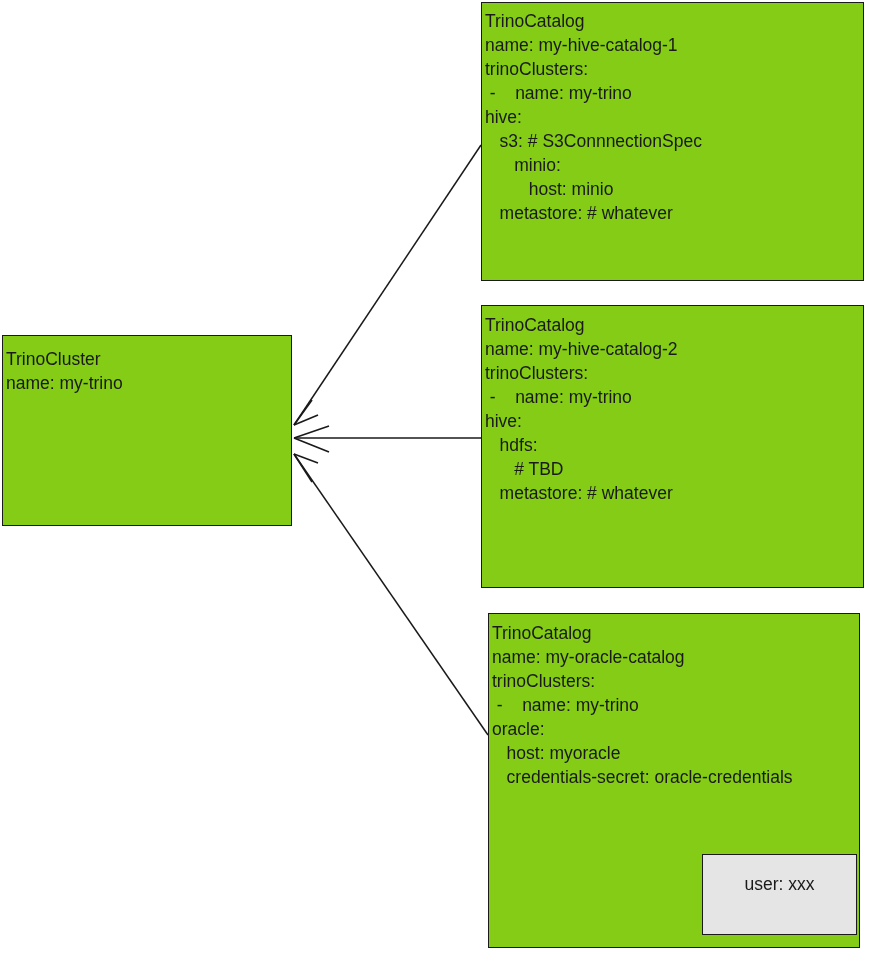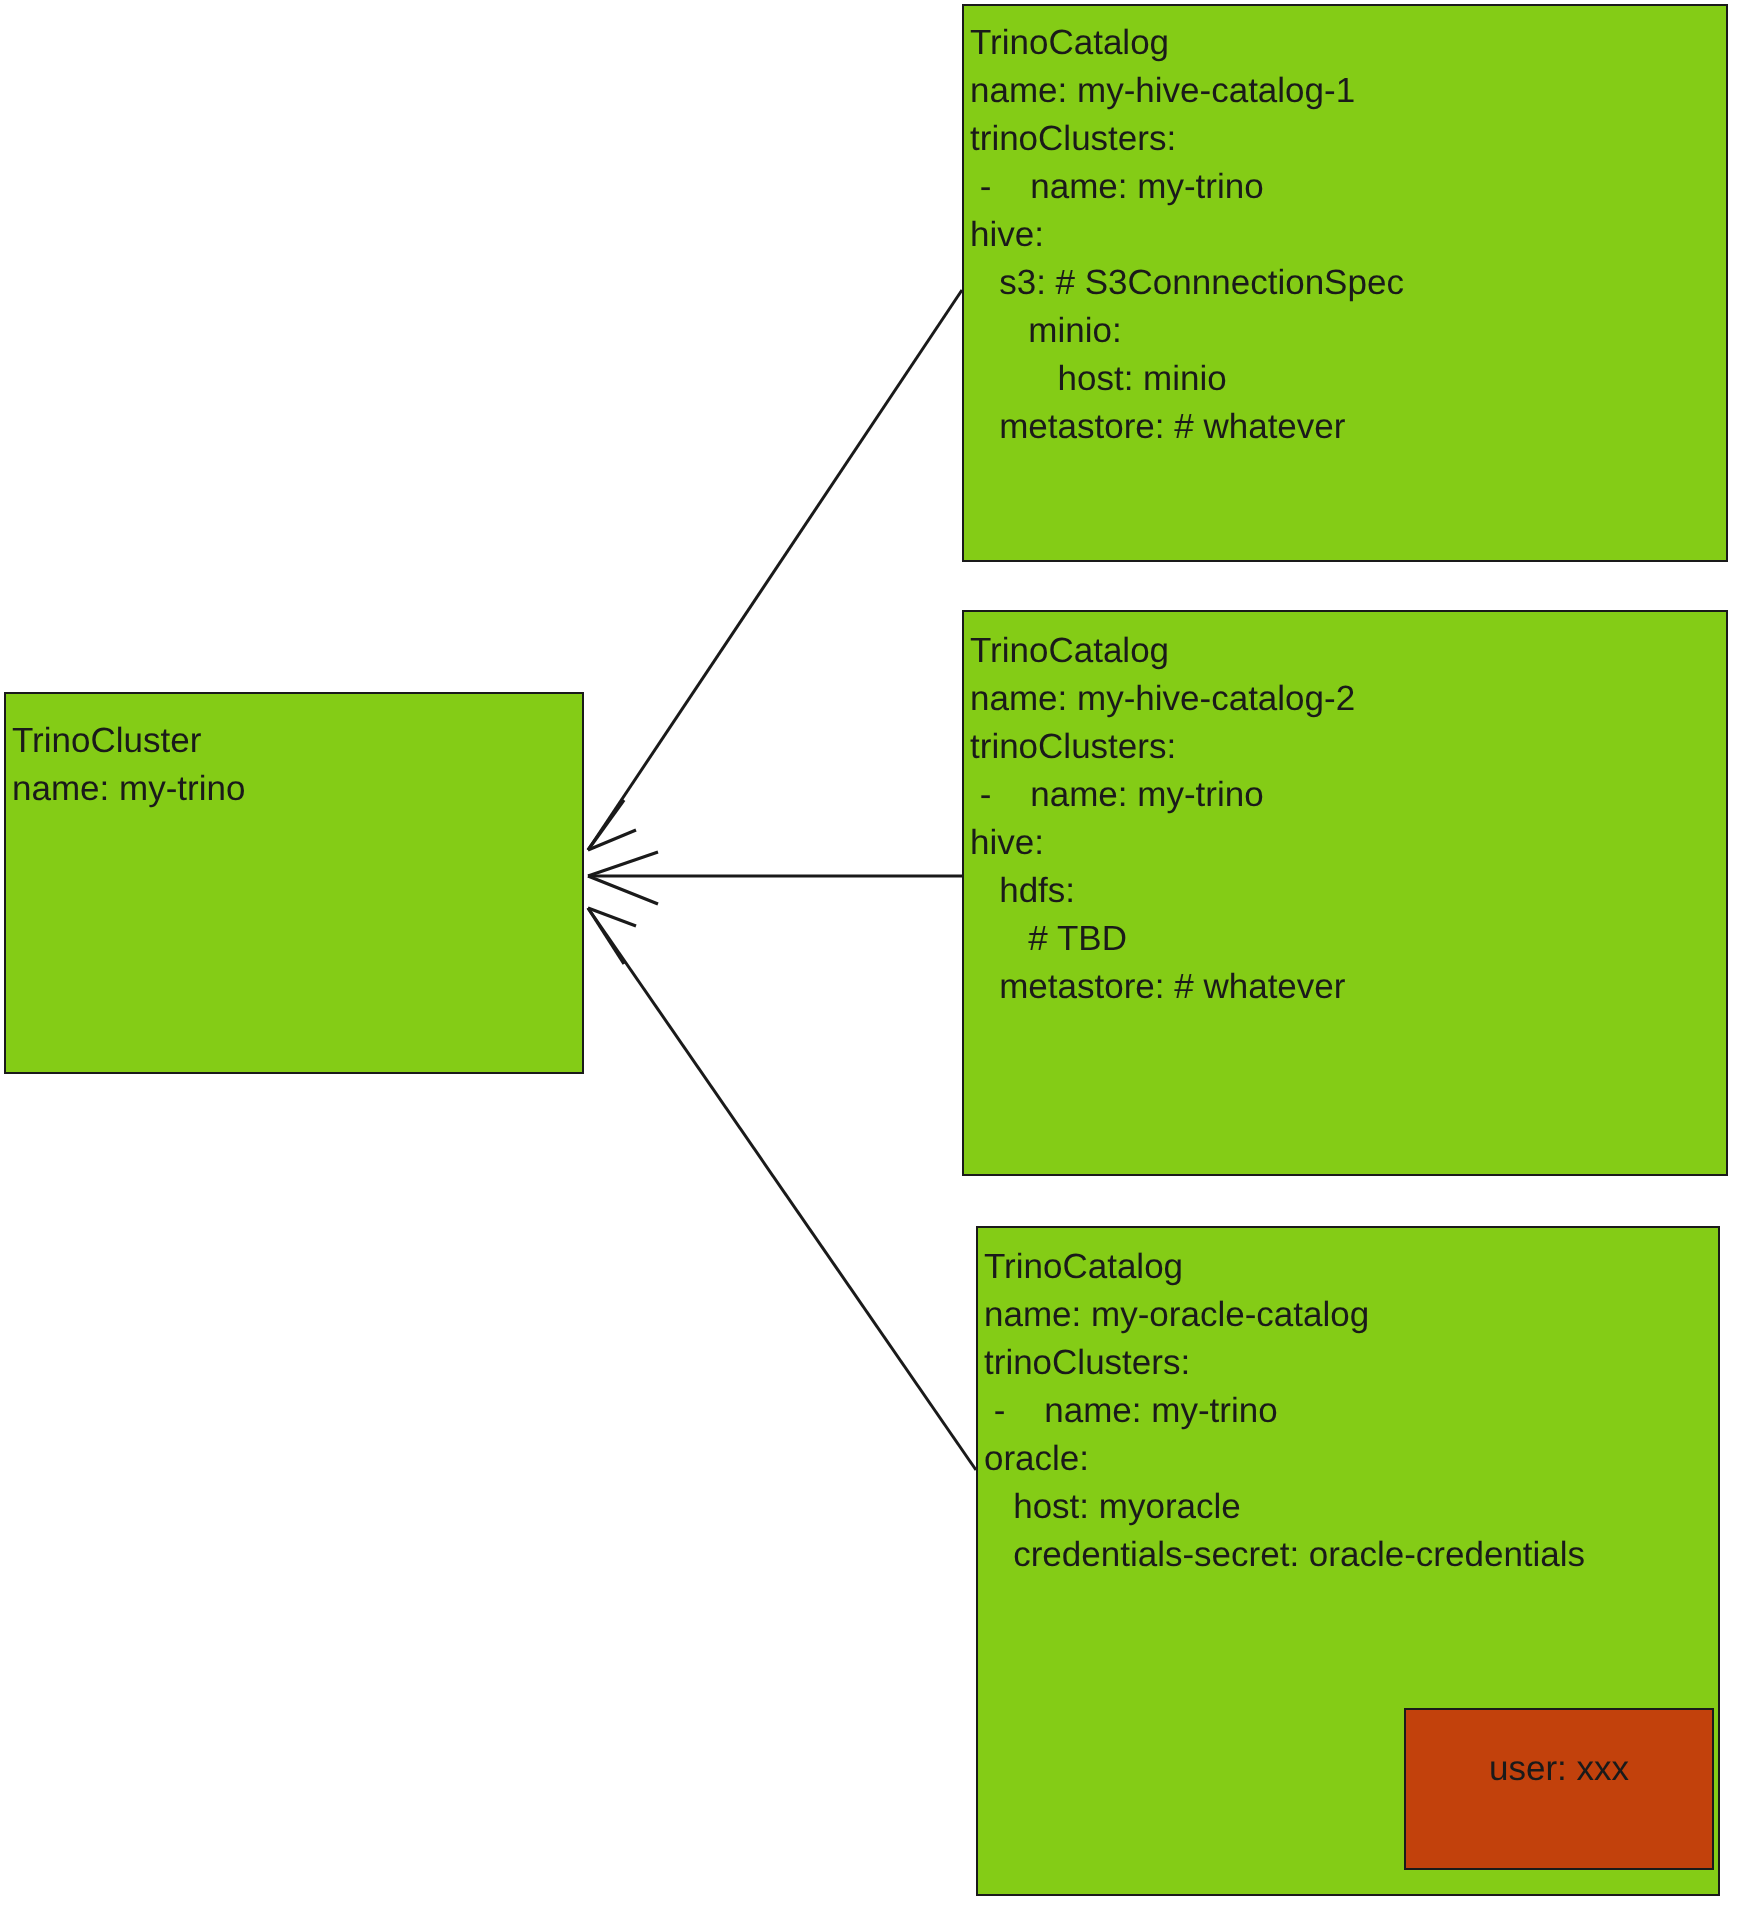--- a/index.html
+++ b/index.html
@@ -38,21 +38,21 @@
     position: absolute;
     left: 0;
     top: 0;
     width: 872px;
     height: 954px;
     pointer-events: none;
   }
   .secret-box {
     position: absolute;
     box-sizing: border-box;
-    background: #c2410c;
+    background: #e5e5e5;
     border: 1.6px solid #1a1a1a;
   }
   .secret-line {
     font-size: 17.5px;
     line-height: 26px;
     color: #1a1a1a;
     text-align: center;
     white-space: pre;
   }
 </style>
@@ -81,21 +81,21 @@
       <line x1="294" y1="454" x2="312" y2="482" stroke="#1a1a1a" stroke-width="1.6"></line>
     </g>
 
     <g>
       <line x1="760" y1="815" x2="787" y2="856" stroke="#1a1a1a" stroke-width="1.5"></line>
       <line x1="787" y1="856" x2="760" y2="841" stroke="#1a1a1a" stroke-width="1.6"></line>
       <line x1="787" y1="856" x2="777" y2="827" stroke="#1a1a1a" stroke-width="1.6"></line>
     </g>
   </svg>
 
-  <div class="node" style="left:2px; top:346px; width:290px; height:191px;">
+  <div class="node" style="left:2px; top:335px; width:290px; height:191px;">
     <div class="node-body" style="padding-top:8px;">
       <div class="yline">TrinoCluster</div>
       <div class="yline">name: my-trino</div>
     </div>
   </div>
 
   <div class="node" style="left:481px; top:2px; width:383px; height:279px;">
     <div class="node-body" style="padding-top:3px;">
       <div class="yline">TrinoCatalog</div>
       <div class="yline">name: my-hive-catalog-1</div>

